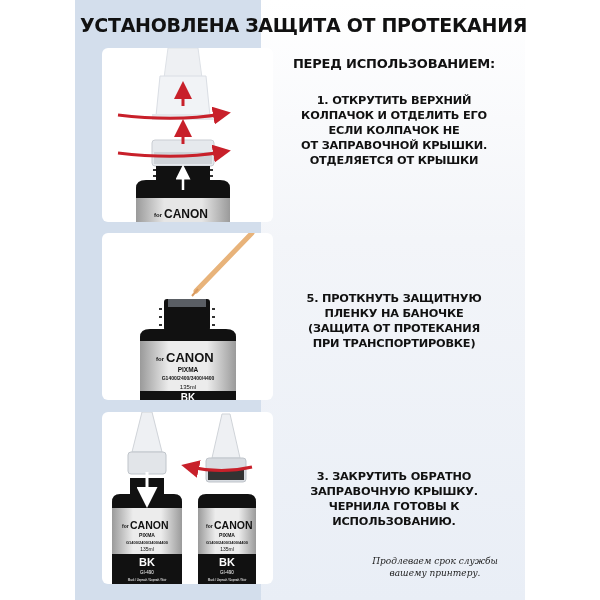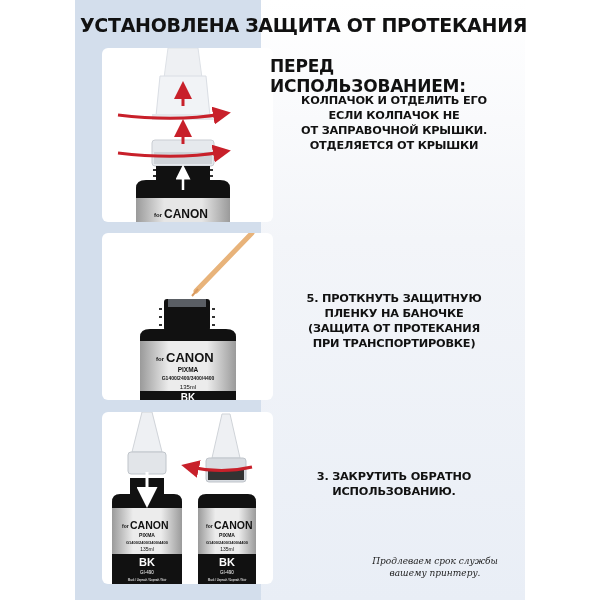--- a/index.html
+++ b/index.html
@@ -8,21 +8,21 @@
   .blue-panel { position: absolute; left: 75px; top: 0; width: 186px; height: 600px; background: #d3deec; }
   .right-panel { position: absolute; left: 261px; top: 0; width: 264px; height: 600px;
     background: linear-gradient(180deg, #ffffff 0%, #f3f5f9 40%, #e9eef6 100%); }
   .title { position: absolute; left: 80px; top: 14px; width: 440px; font-weight: bold; font-size: 19px; letter-spacing: -0.3px; color: #111; white-space: nowrap; }
   .card { position: absolute; left: 102px; width: 171px; background: #ffffff; border-radius: 6px; overflow: hidden; }
   .card1 { top: 48px; height: 174px; }
   .card2 { top: 233px; height: 167px; }
   .card3 { top: 412px; height: 172px; }
   .card svg { position: absolute; left: 0; top: 0; }
   .label-text { font-family: "Liberation Sans", sans-serif; font-weight: bold; fill: #111; }
-  .subhead { position: absolute; left: 270px; top: 56px; width: 248px; font-weight: bold; font-size: 17px; color: #111; letter-spacing: -0.2px; }
+  .subhead { position: absolute; left: 270px; top: 56px; width: 248px; text-align: center; font-weight: bold; font-size: 13px; color: #111; letter-spacing: -0.2px; }
   .step { position: absolute; left: 270px; width: 248px; text-align: center; font-weight: bold; font-size: 11.3px; line-height: 15px; color: #111; letter-spacing: -0.2px; }
   .step1 { top: 93px; }
   .step2 { top: 291px; }
   .step3 { top: 469px; }
   .tagline { position: absolute; left: 360px; top: 555px; width: 150px; text-align: center; font-family: "DejaVu Serif", serif; font-style: italic; font-size: 9px; line-height: 12px; color: #222; }
 </style>
 </head>
 <body>
 
 <div class="blue-panel"></div>
@@ -149,34 +149,37 @@
     <text x="125" y="139" font-family="Liberation Sans, sans-serif" font-size="5" fill="#111" text-anchor="middle">135ml</text>
     <text x="125" y="154" font-family="Liberation Sans, sans-serif" font-weight="bold" font-size="11" fill="#fff" text-anchor="middle">BK</text>
     <text x="125" y="162" font-family="Liberation Sans, sans-serif" font-size="4.5" fill="#fff" text-anchor="middle">GI-490</text>
     <text x="125" y="169" font-family="Liberation Sans, sans-serif" font-size="2.8" fill="#fff" text-anchor="middle">Black / Черный / Чорний / Noir</text>
   </svg>
 </div>
 
 <div class="subhead">ПЕРЕД ИСПОЛЬЗОВАНИЕМ:</div>
 
 <div class="step step1">
+  <div>1. ОТКРУТИТЬ ВЕРХНИЙ</div>
   <div>КОЛПАЧОК И ОТДЕЛИТЬ ЕГО</div>
   <div>ЕСЛИ КОЛПАЧОК НЕ</div>
   <div>ОТ ЗАПРАВОЧНОЙ КРЫШКИ.</div>
   <div>ОТДЕЛЯЕТСЯ ОТ КРЫШКИ</div>
 </div>
 
 <div class="step step2">
   <div>5. ПРОТКНУТЬ ЗАЩИТНУЮ</div>
   <div>ПЛЕНКУ НА БАНОЧКЕ</div>
   <div>(ЗАЩИТА ОТ ПРОТЕКАНИЯ</div>
   <div>ПРИ ТРАНСПОРТИРОВКЕ)</div>
 </div>
 
 <div class="step step3">
   <div>3. ЗАКРУТИТЬ ОБРАТНО</div>
+  <div>ЗАПРАВОЧНУЮ КРЫШКУ.</div>
+  <div>ЧЕРНИЛА ГОТОВЫ К</div>
   <div>ИСПОЛЬЗОВАНИЮ.</div>
 </div>
 
 <div class="tagline">
   <div>Продлеваем срок службы</div>
   <div>вашему принтеру.</div>
 </div>
 
 </body></html>

